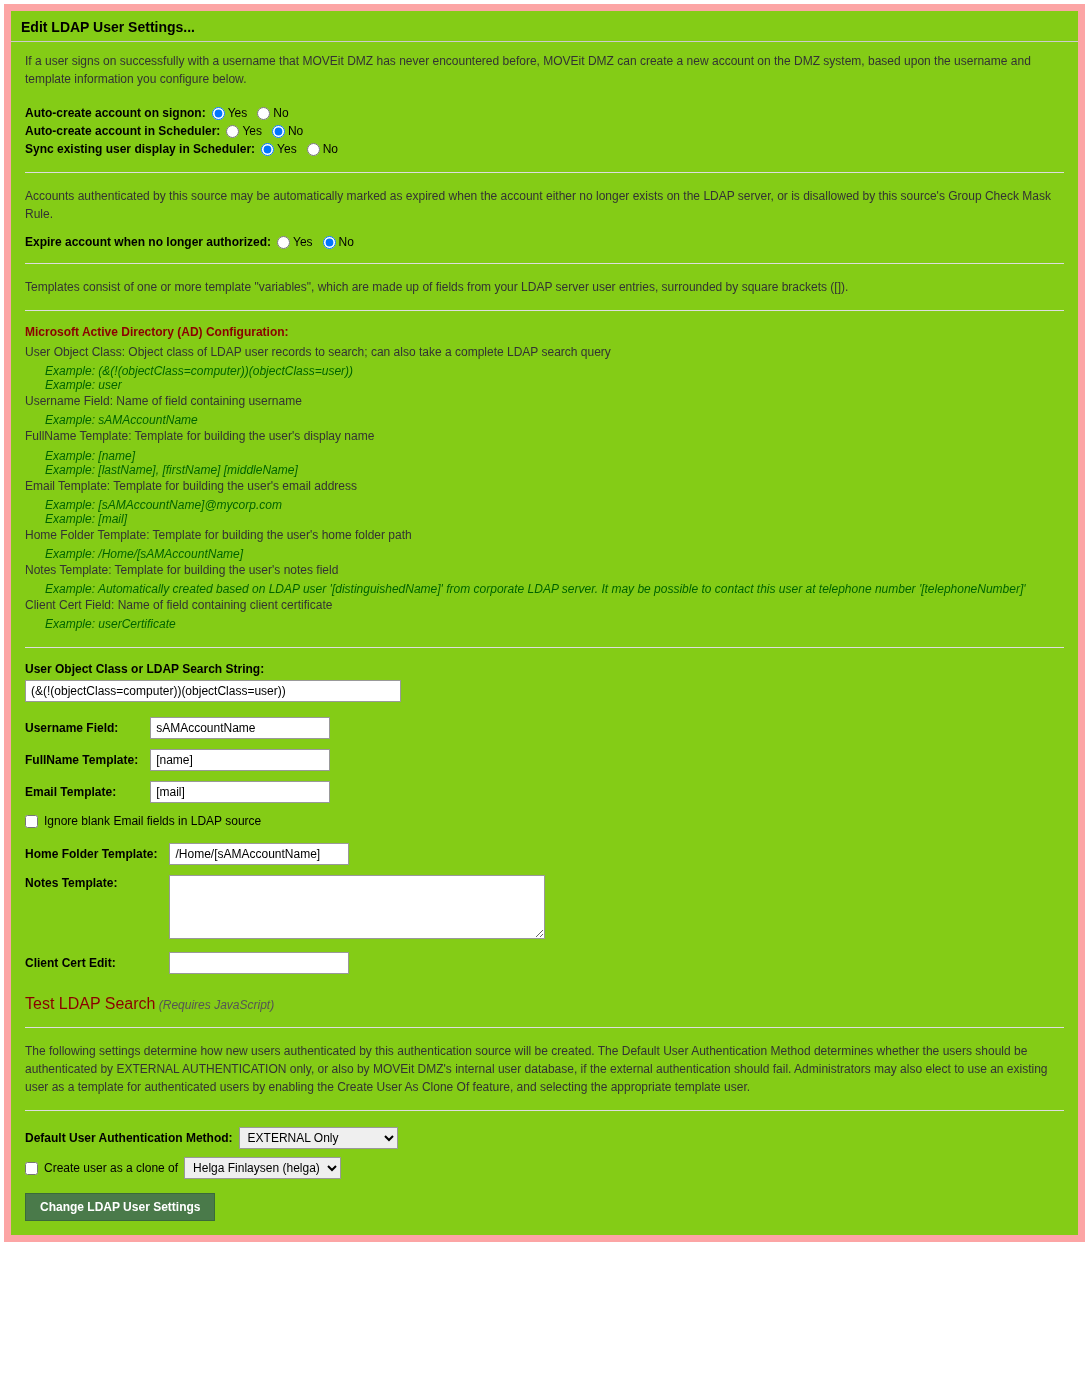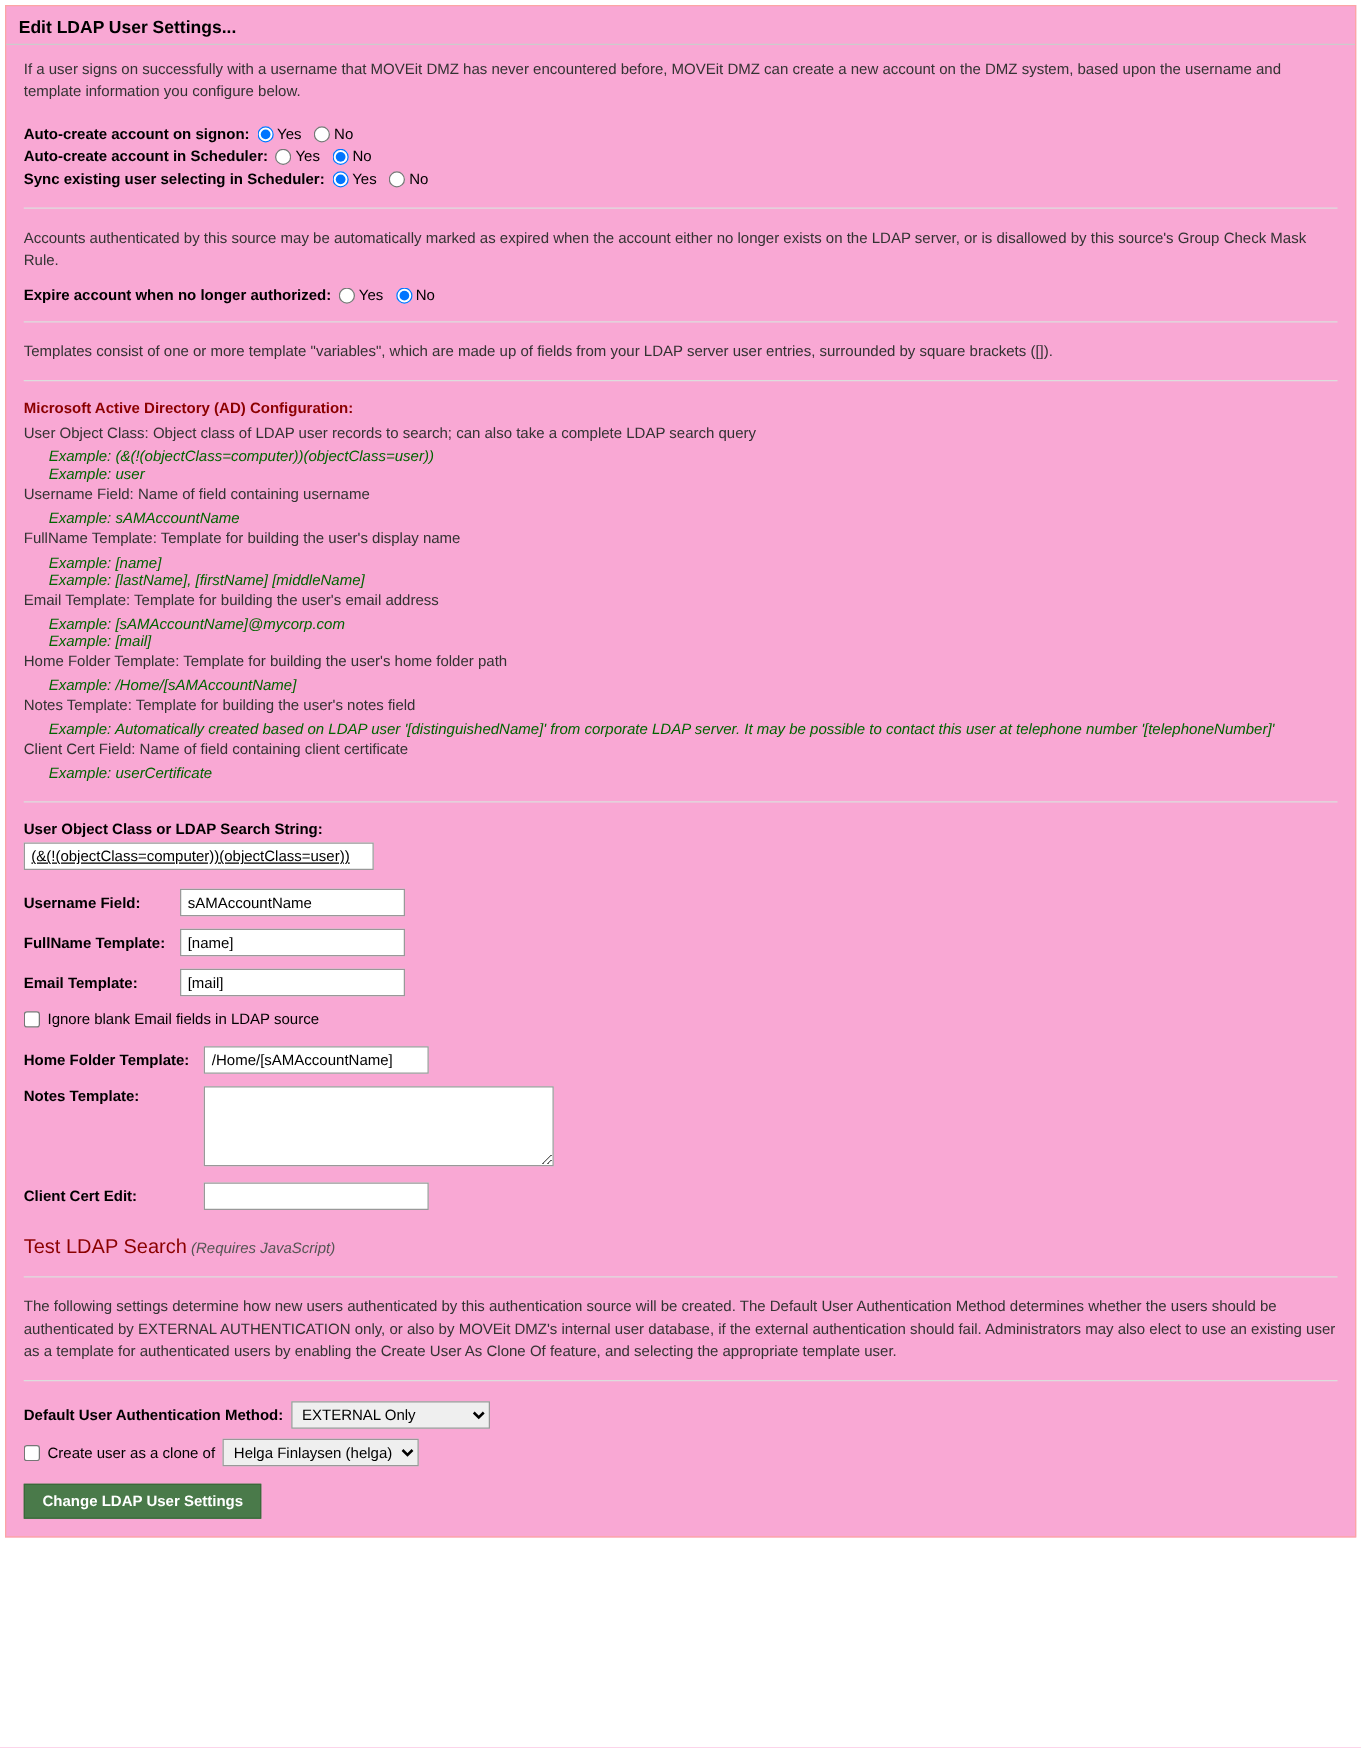--- a/index.html
+++ b/index.html
@@ -4,24 +4,24 @@
   <style>
     * { box-sizing: border-box; margin: 0; padding: 0; }
     body {
       font-family: Arial, Helvetica, sans-serif;
       font-size: 13px;
       color: #000;
       background: #fff;
       width: 1089px;
     }
     .page-container {
-      border: 1px solid #fca5a5;
+      border: 7px solid #fca5a5;
       margin: 4px;
       padding: 0;
-      background: #f9a8d4;
+      background: #84cc16;
     }
     .page-title {
       font-size: 14px;
       font-weight: bold;
       color: #000;
       padding: 8px 10px 6px 10px;
       border-bottom: 1px solid #ccc;
     }
     .content-area {
       padding: 10px 14px 14px 14px;
@@ -84,22 +84,21 @@
       font-style: italic;
       margin-left: 20px;
     }
     .input-field {
       border: 1px solid #999;
       padding: 3px 5px;
       font-size: 12px;
       font-family: Arial, Helvetica, sans-serif;
     }
     .input-wide {
-      width: 280px;
-      text-decoration: underline;
+      width: 376px;
     }
     .input-medium {
       width: 180px;
     }
     .form-table {
       margin-top: 10px;
       border-collapse: collapse;
     }
     .form-table td {
       padding: 5px 8px 5px 0;
@@ -191,21 +190,21 @@
         <label class="radio-label">
           <input type="radio" name="auto_create_scheduler" style="">
           <span>Yes</span>
         </label>
         <label class="radio-label">
           <input type="radio" name="auto_create_scheduler" checked="" style="">
           <span>No</span>
         </label>
       </div>
       <div class="field-row">
-        <span class="field-label">Sync existing user selecting in Scheduler:</span>
+        <span class="field-label">Sync existing user display in Scheduler:</span>
         <label class="radio-label">
           <input type="radio" name="sync_existing" checked="" style="">
           <span>Yes</span>
         </label>
         <label class="radio-label">
           <input type="radio" name="sync_existing" style="">
           <span>No</span>
         </label>
       </div>
     </div>

